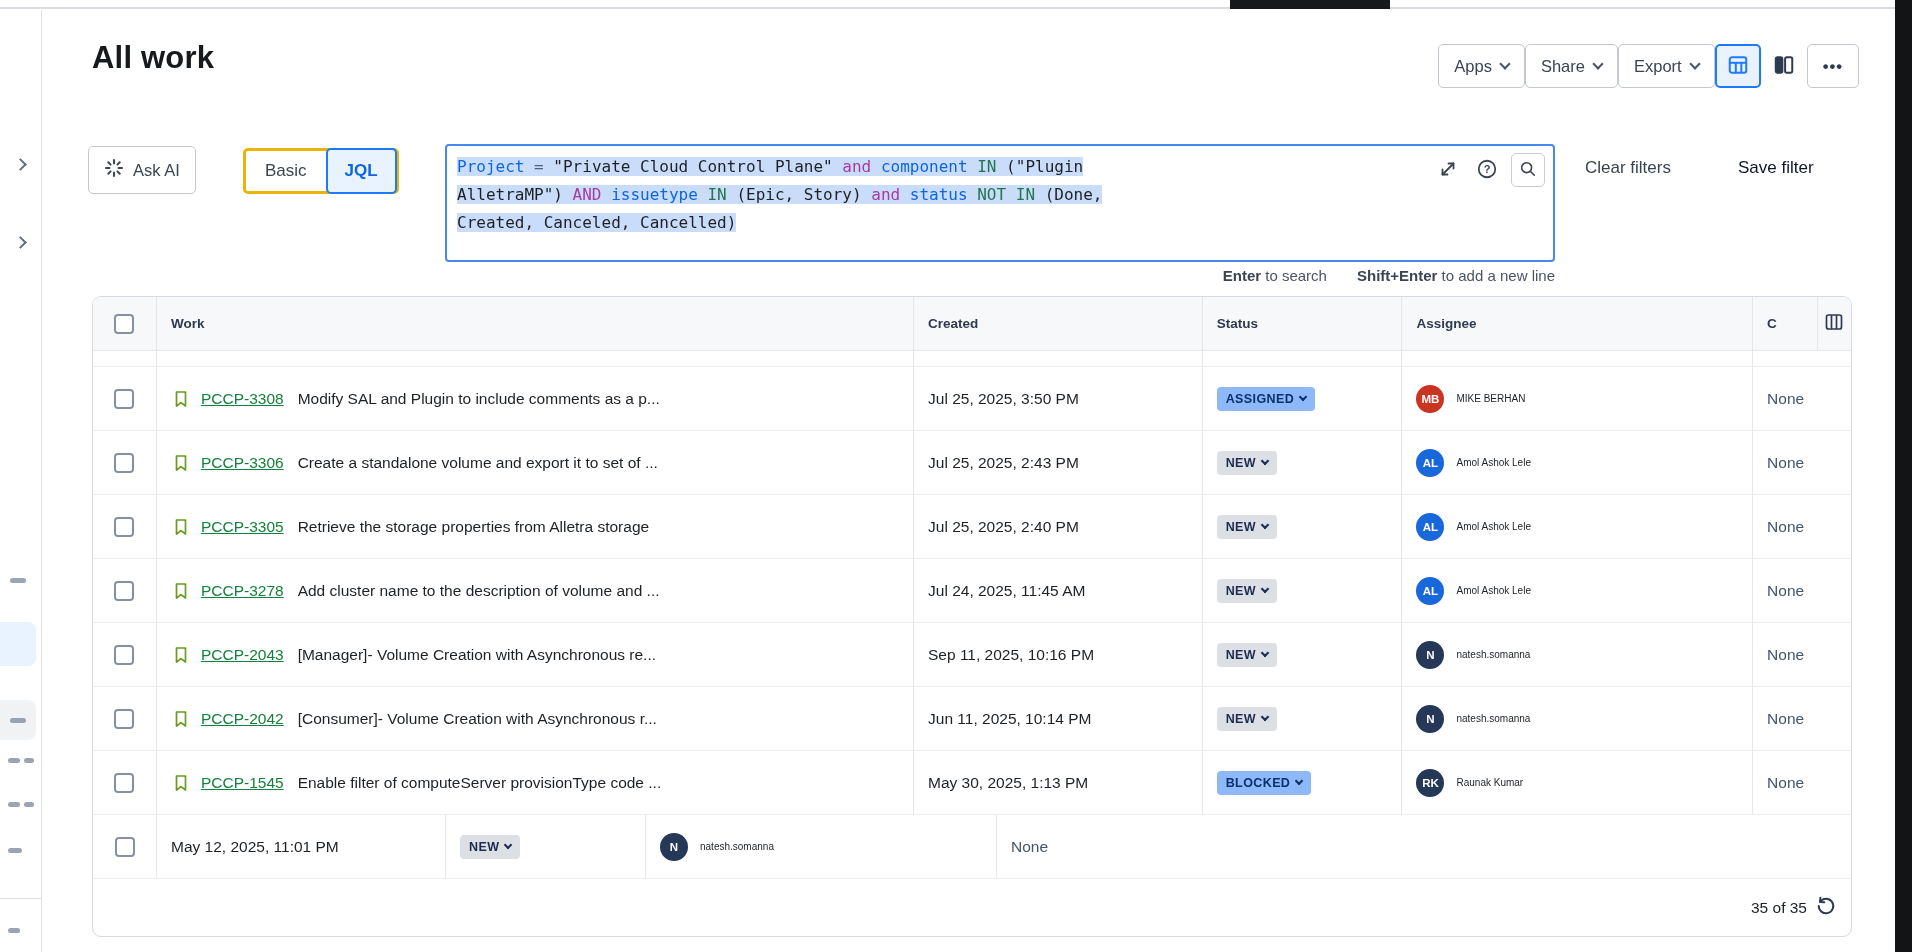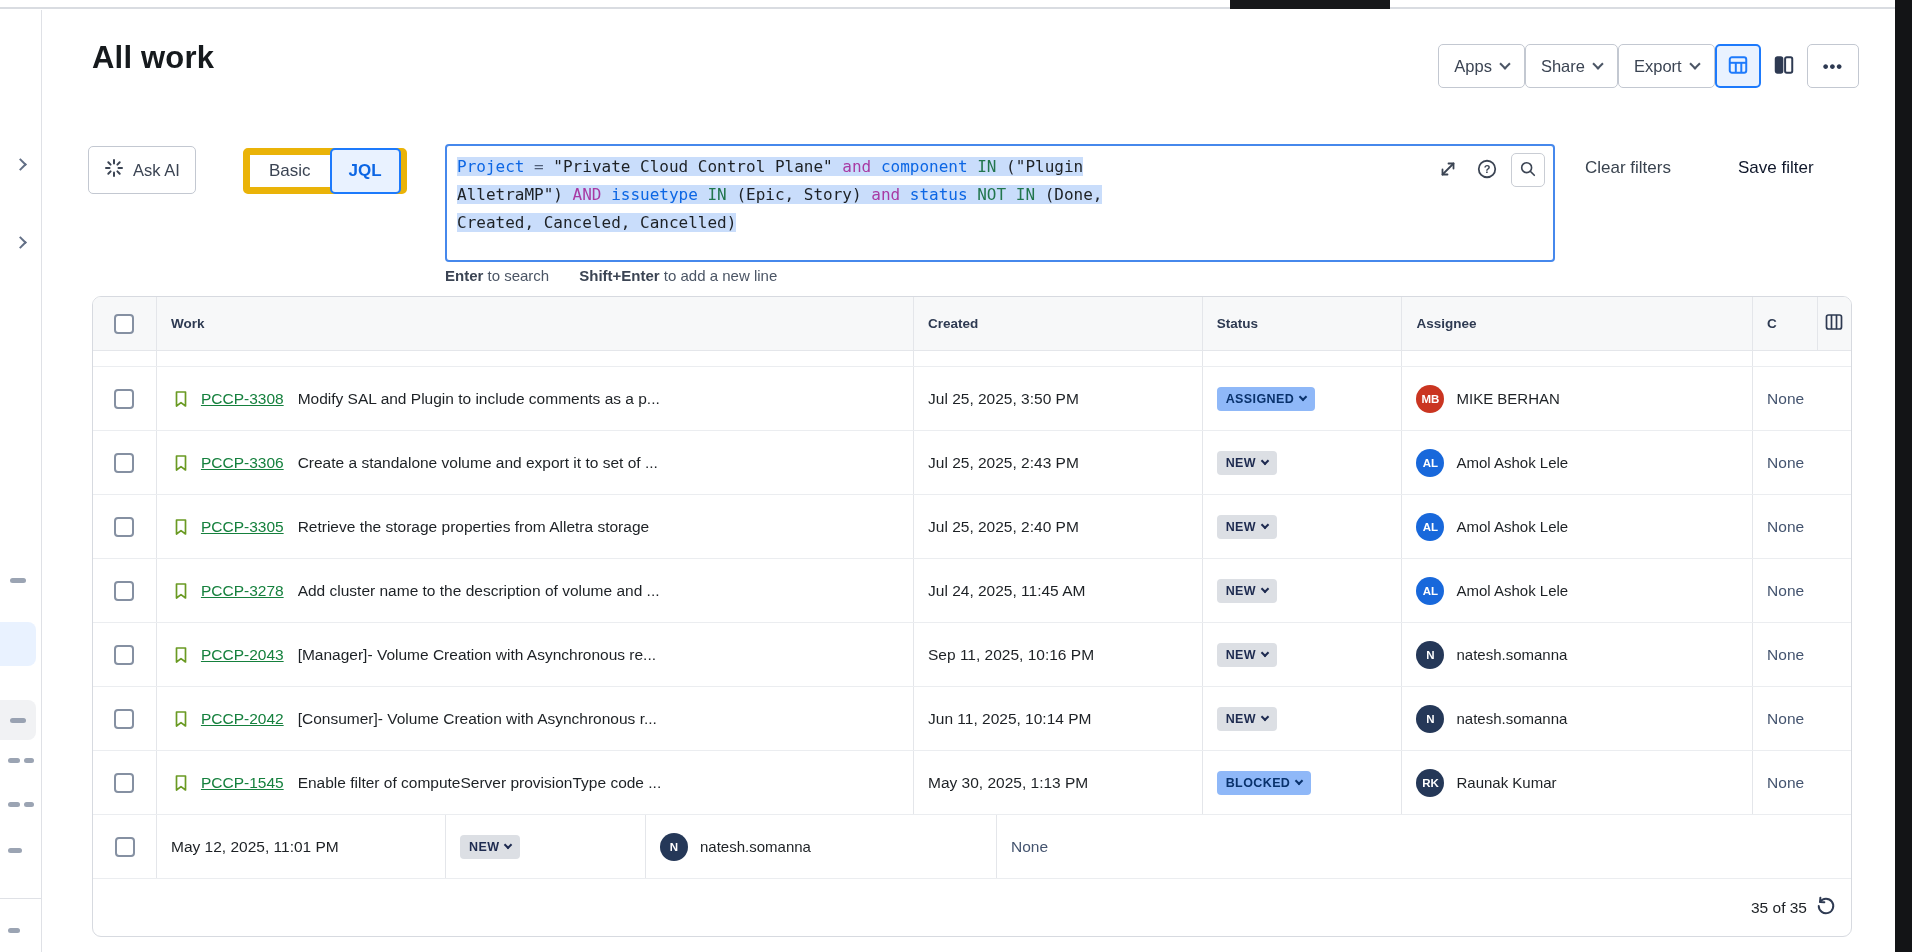--- a/index.html
+++ b/index.html
@@ -35,21 +35,21 @@
   .view-toggle { display:flex; align-items:center; }
   .vt-btn { width:46px; height:44px; display:flex; align-items:center; justify-content:center;
     background:#fff; border:1px solid #c3c8d1; cursor:pointer; }
   .vt-btn.active { background:#e9f2ff; border:2px solid #1d7afc; border-radius:5px; }
   .vt-btn.plain { border:none; background:transparent; }
   .btn-more { justify-content:center; font-weight:700; letter-spacing:1px; color:#2e3a52; }
 
   
   .ask-ai { position:absolute; left:46px; top:136px; height:48px; }
   .mode-toggle { position:absolute; left:201px; top:138px; height:46px; display:flex; align-items:center;
-    border:7px solid #eab308; border-radius:5px; background:#fff; }
+    border:3px solid #eab308; border-radius:5px; background:#fff; }
   .mode-basic { padding:0 19px; font-size:17px; color:#3b4453; background:none; border:none;
     font-family:inherit; height:100%; cursor:pointer; }
   .mode-jql { height:46px; margin:-1px -1px -1px 0; padding:0 17px; font-size:17px; font-weight:700;
     color:#0c66e4; background:#e9f2ff; border:2px solid #1d7afc; border-radius:5px;
     font-family:inherit; cursor:pointer; }
 
   .jql-box { position:absolute; left:403px; top:134px; width:1110px; height:118px; background:#fff;
     border:2px solid #4688ec; border-radius:4px; cursor:text; }
   .jql-lines { position:absolute; left:10px; top:7px; right:120px;
     font-family:"DejaVu Sans Mono", monospace; font-size:16px; line-height:28px; }
@@ -57,21 +57,21 @@
   .jql-actions { position:absolute; right:8px; top:7px; display:flex; align-items:center; gap:9px; }
   .jql-icon-btn { display:flex; align-items:center; justify-content:center; width:30px; height:30px;
     background:none; border:none; color:#3b4453; cursor:pointer; }
   .jql-search-btn { width:34px; height:34px; border:1px solid #c9cdd4; border-radius:5px; background:#fff; }
 
   .link-btn { position:absolute; top:148px; background:none; border:none; font-family:inherit;
     font-size:17px; font-weight:500; cursor:pointer; }
   .clear-filters { left:1543px; color:#39434f; }
   .save-filter { left:1696px; color:#0f172a; }
 
-  .hint-row { position:absolute; left:403px; top:257px; width:1110px; 
+  .hint-row { position:absolute; left:403px; top:257px; width:1110px; text-align:right;
     font-size:15px; color:#4b5565; }
   .hint-row b { color:#3b4453; }
   .hint-gap { display:inline-block; width:30px; }
 
   
   .work-table { position:absolute; left:50px; top:286px; width:1760px;
     border:1px solid #d7dae0; border-radius:9px; background:#fff; }
   .trow, .thead, .sliver, .tfoot { display:flex; width:100%; }
   .thead { height:54px; background:#f7f8f9; border-radius:8px 8px 0 0; border-bottom:1px solid #e4e6ea; }
   .sliver { height:16px; border-bottom:1px solid #ebedf0; }
@@ -95,21 +95,21 @@
   .summary { font-size:15.5px; color:#1d2125; margin-left:8px; cursor:pointer; overflow:hidden; text-overflow:ellipsis; }
   .created { font-size:15.5px; color:#1d2125; }
   .badge { display:inline-flex; align-items:center; gap:6px; border:none; border-radius:4px;
     padding:5px 9px; font-size:12.5px; font-weight:700; letter-spacing:.4px; font-family:inherit; cursor:pointer; }
   .badge-blue { background:#8fb8f8; color:#09326c; }
   .badge-gray { background:#dcdfe4; color:#1e2b50; }
   .badge .bchev { width:6px; height:6px; border-right:2px solid currentColor; border-bottom:2px solid currentColor;
     transform:rotate(45deg); margin-top:-3px; }
   .avatar { width:28px; height:28px; border-radius:50%; color:#fff; font-size:11.5px; font-weight:700;
     display:flex; align-items:center; justify-content:center; flex:0 0 auto; }
-  .aname { font-size:15px; color:#1d2125; }
+  .aname { font-size:10px; color:#1d2125; }
   .none-val { font-size:15.5px; color:#44546f; }
   .count-label { font-size:15.5px; color:#1d2125; }
   .icon-plain-btn { background:none; border:none; display:flex; align-items:center; justify-content:center; cursor:pointer; color:#2e3a52; }
 </style>
 </head>
 <body>
 
 <div class="top-strip">
   <div class="top-dark-bar"></div>
 </div>

